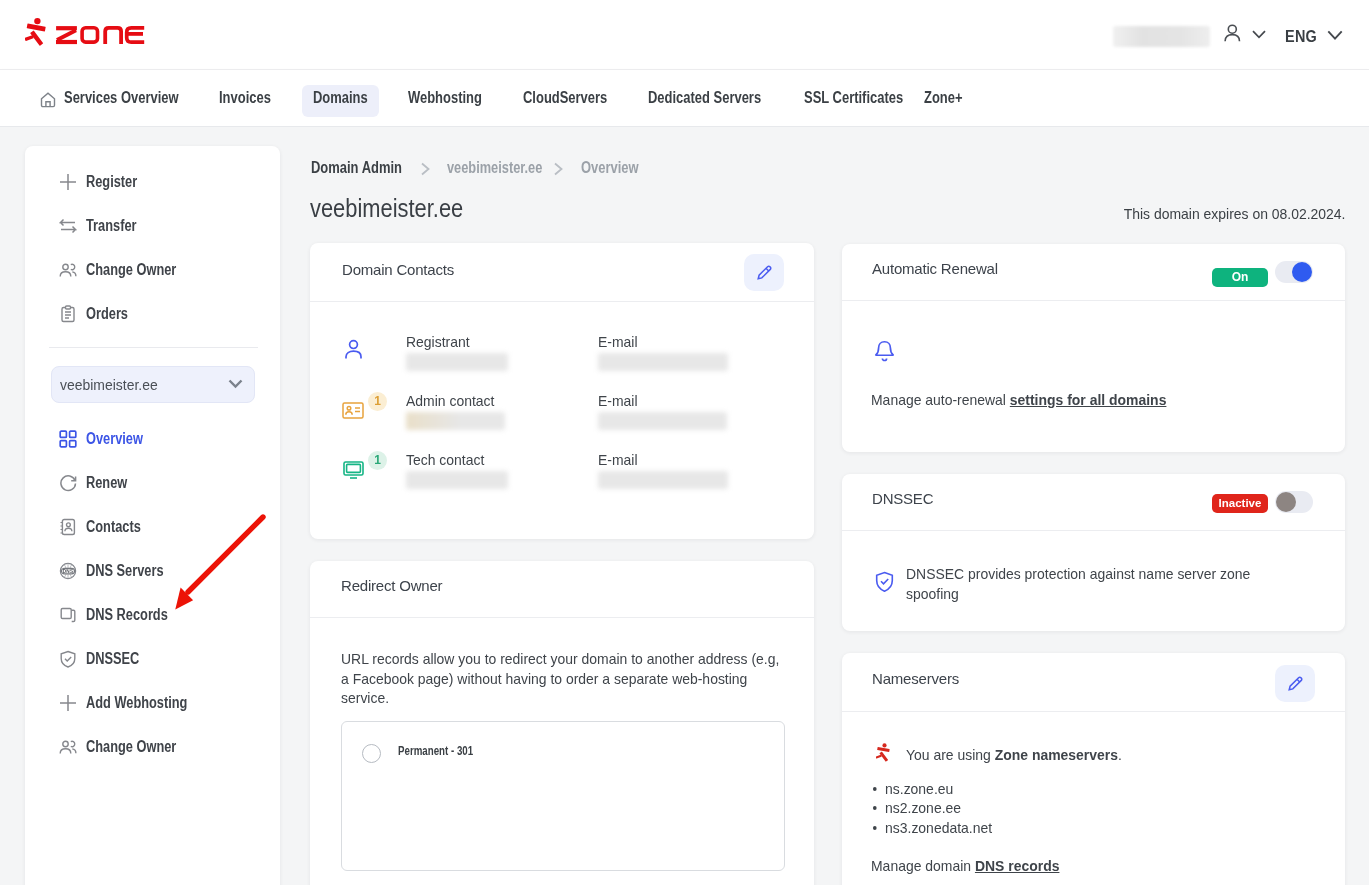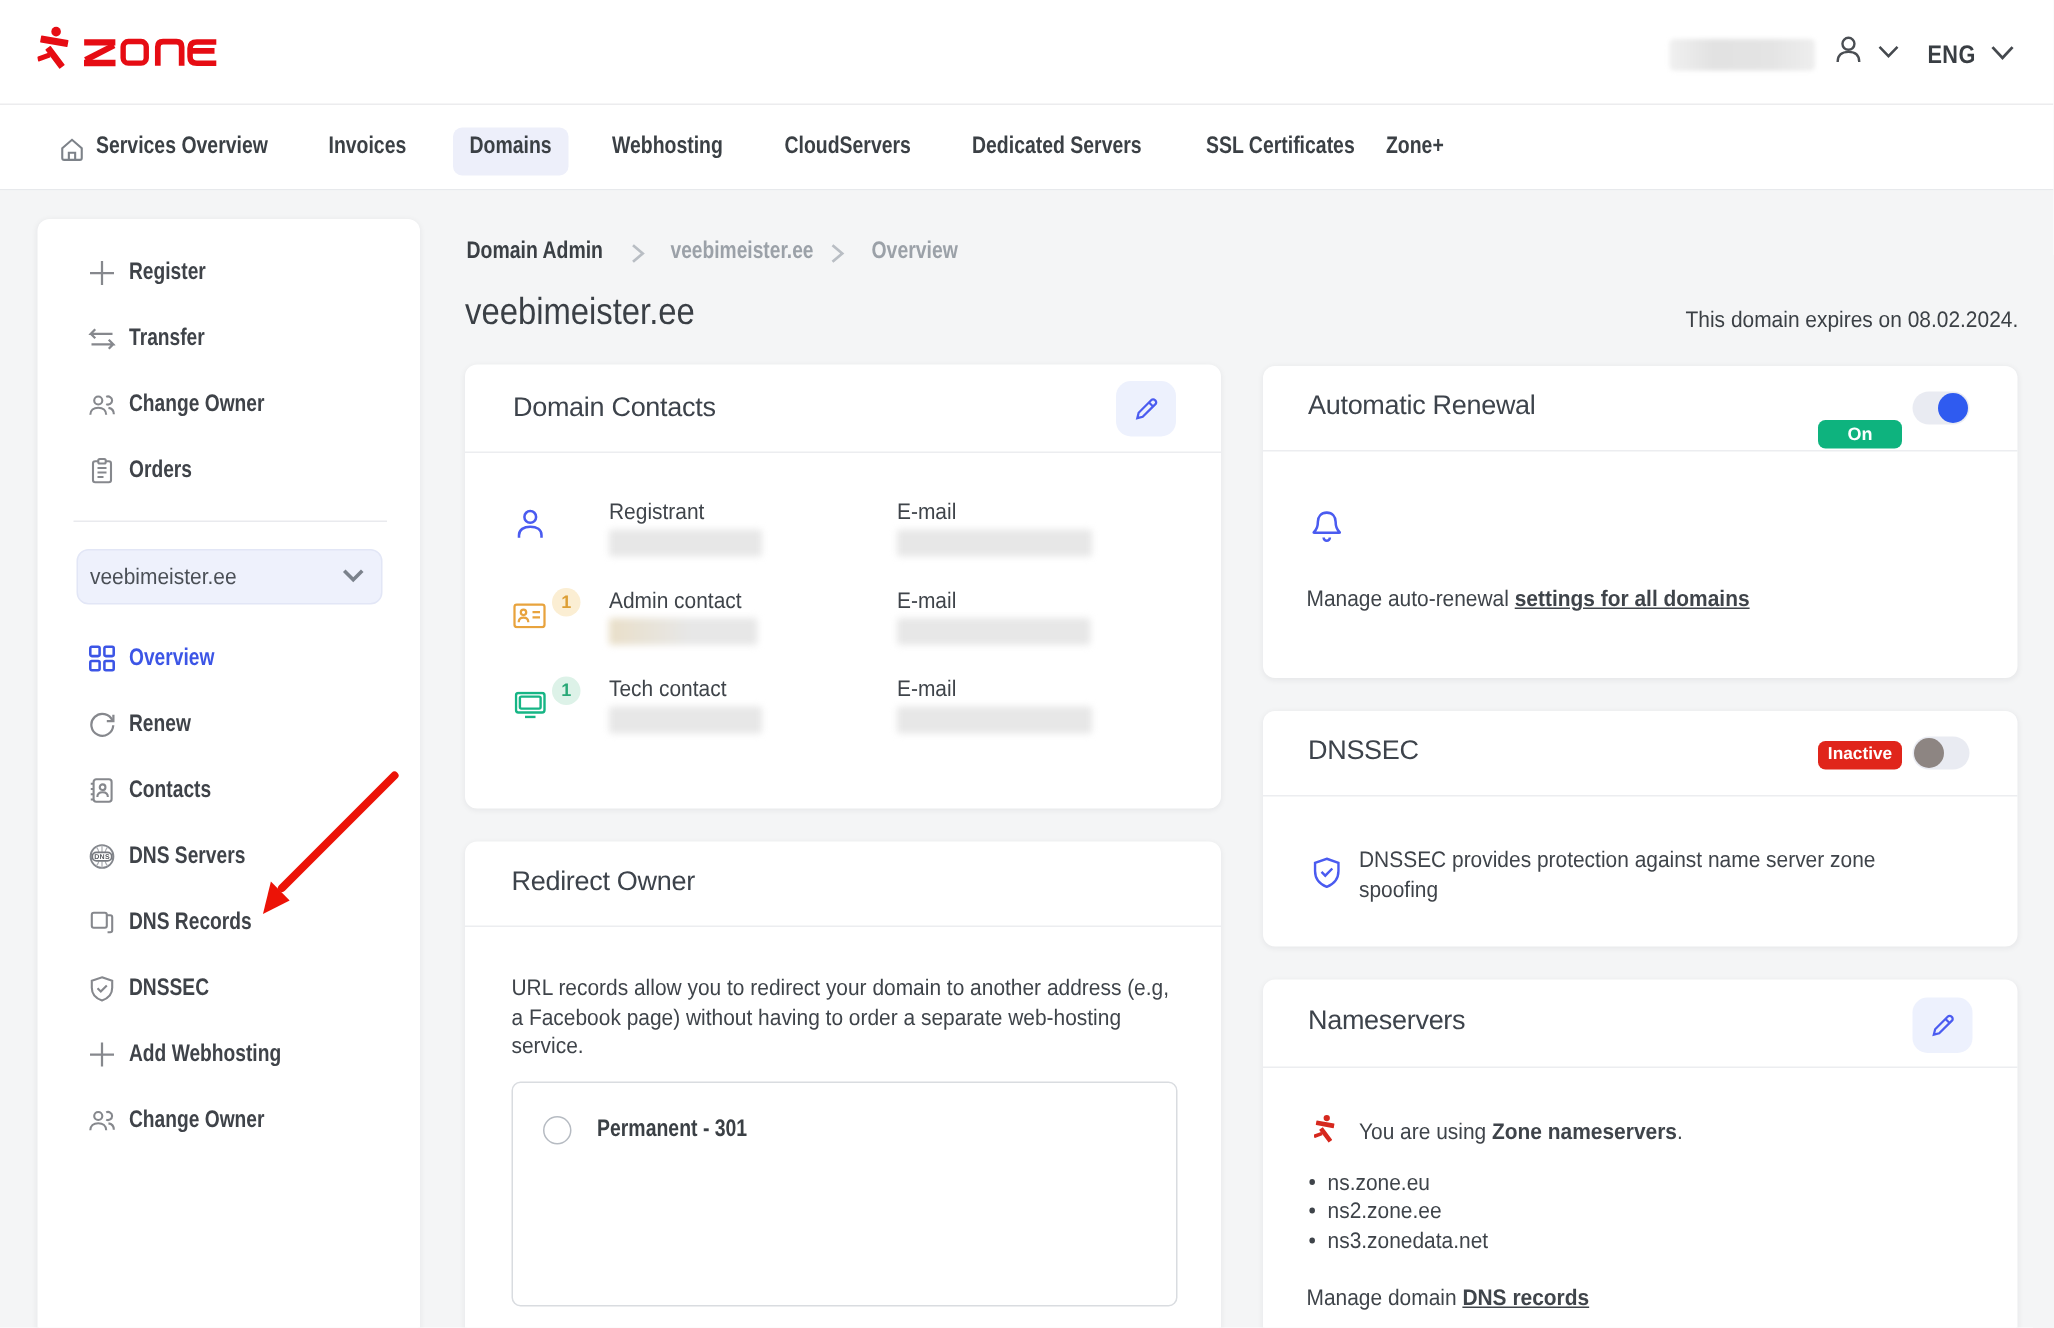--- a/index.html
+++ b/index.html
@@ -13,21 +13,21 @@
 #eng { position:absolute; left:1285px; top:27px; font-size:17px; font-weight:bold; color:#393e43; letter-spacing:.3px; }
 
 #nav { position:absolute; left:0; top:69px; width:1369px; height:58px; background:#fff;
   border-top:1px solid #ececee; border-bottom:1px solid #e7e9ec; box-shadow:0 2px 4px rgba(30,35,45,.04); }
 .navitem { position:absolute; top:0; height:56px; line-height:56px; font-size:16px; font-weight:bold; color:#3b4045; white-space:nowrap; }
 #pill { position:absolute; left:302px; top:15px; width:77px; height:32px; background:#edeffa; border-radius:6px; }
 
 #content { position:absolute; left:0; top:127px; width:1369px; height:758px; background:#f4f5f6; }
 .card { position:absolute; background:#fff; border-radius:8px; box-shadow:0 1px 4px rgba(25,30,40,.07); }
 .cardhead { position:relative; border-bottom:1px solid #ecedf0; }
-.cardtitle { font-size:18px; color:#3d434b; letter-spacing:-0.2px; }
+.cardtitle { font-size:15px; color:#3d434b; letter-spacing:-0.2px; }
 .editbtn { position:absolute; width:40px; height:37px; background:#edf1fd; border-radius:10px; }
 .editbtn svg { position:absolute; left:12px; top:10px; }
 
 #sidebar { position:absolute; left:25px; top:19px; width:255px; height:900px; background:#fff; border-radius:8px; box-shadow:0 1px 4px rgba(25,30,40,.07); }
 .sitem { position:absolute; left:34px; height:22px; display:flex; align-items:center; }
 .sitem .ic { width:18px; height:18px; flex:0 0 18px; }
 .sitem .tx { margin-left:9px; font-size:16px; font-weight:bold; color:#3f4349; white-space:nowrap; transform:scaleX(0.80); transform-origin:0 50%; }
 #sdivider { position:absolute; left:24px; top:201px; width:209px; height:1px; background:#e9eaee; }
 #sselect { position:absolute; left:26px; top:220px; width:204px; height:37px; background:#eef1fc; border:1px solid #e2e6f6; border-radius:8px; }
 #sselect .lbl { position:absolute; left:8px; top:9px; font-size:15px; color:#4a4f56; transform:scaleX(0.93); transform-origin:0 0; }
@@ -262,28 +262,28 @@
     <div class="bar" style="left:288px; top:228px; width:130px;"></div>
   </div>
 
   <div class="card" style="left:310px; top:434px; width:504px; height:330px; border-bottom-left-radius:0; border-bottom-right-radius:0;">
     <div class="cardhead" style="height:57px;">
       <div class="cardtitle" style="position:absolute; left:31px; top:16px;">Redirect Owner</div>
     </div>
     <p class="body abs" style="left:31px; top:88px;"><span class="c93">URL records allow you to redirect your domain to another address (e.g,<br>a Facebook page) without having to order a separate web-hosting<br>service.</span></p>
     <div class="abs" style="left:31px; top:160px; width:444px; height:150px; border:1px solid #d9dce0; border-radius:6px;">
       <div class="abs" style="left:20px; top:22px; width:19px; height:19px; border:1.5px solid #b6bbc2; border-radius:50%;"></div>
-      <div class="abs" style="left:56px; top:22px; font-size:16px; font-weight:bold; color:#3b4045;"><span class="c81">Permanent - 301</span></div>
+      <div class="abs" style="left:56px; top:22px; font-size:12px; font-weight:bold; color:#3b4045;"><span class="c81">Permanent - 301</span></div>
     </div>
   </div>
 
   <div class="card" style="left:842px; top:117px; width:503px; height:208px;">
     <div class="cardhead" style="height:57px;">
       <div class="cardtitle" style="position:absolute; left:30px; top:16px;">Automatic Renewal</div>
-      <div class="badge" style="left:370px; top:36px; width:56px; background:#0eb37e;">On</div>
+      <div class="badge" style="left:370px; top:24px; width:56px; background:#0eb37e;">On</div>
       <div class="toggle" style="left:433px; top:17px;">
           <div class="knob" style="left:17px; background:#2f5bf0;"></div>
         </div>
     </div>
     <svg class="abs" style="left:32px; top:96px;" width="21" height="23" viewBox="0 0 19 21" fill="none" stroke="#4a5bf0" stroke-width="1.55">
       <path d="M9.5,1.6 c3.4,0 5.4,2.4 5.4,5.6 c0,3.7 1.3,5.2 2.3,6.1 q0.6,0.6 -0.2,0.6 H2 q-0.8,0 -0.2,-0.6 c1,-0.9 2.3,-2.4 2.3,-6.1 C4.1,4 6.1,1.6 9.5,1.6 Z"></path>
       <path d="M7.6,16.8 a1.9,1.9 0 0 0 3.8,0"></path>
     </svg>
     <p class="body abs" style="left:29px; top:146px;"><span class="c93">Manage auto-renewal <span class="blink">settings for all domains</span></span></p>
   </div>

